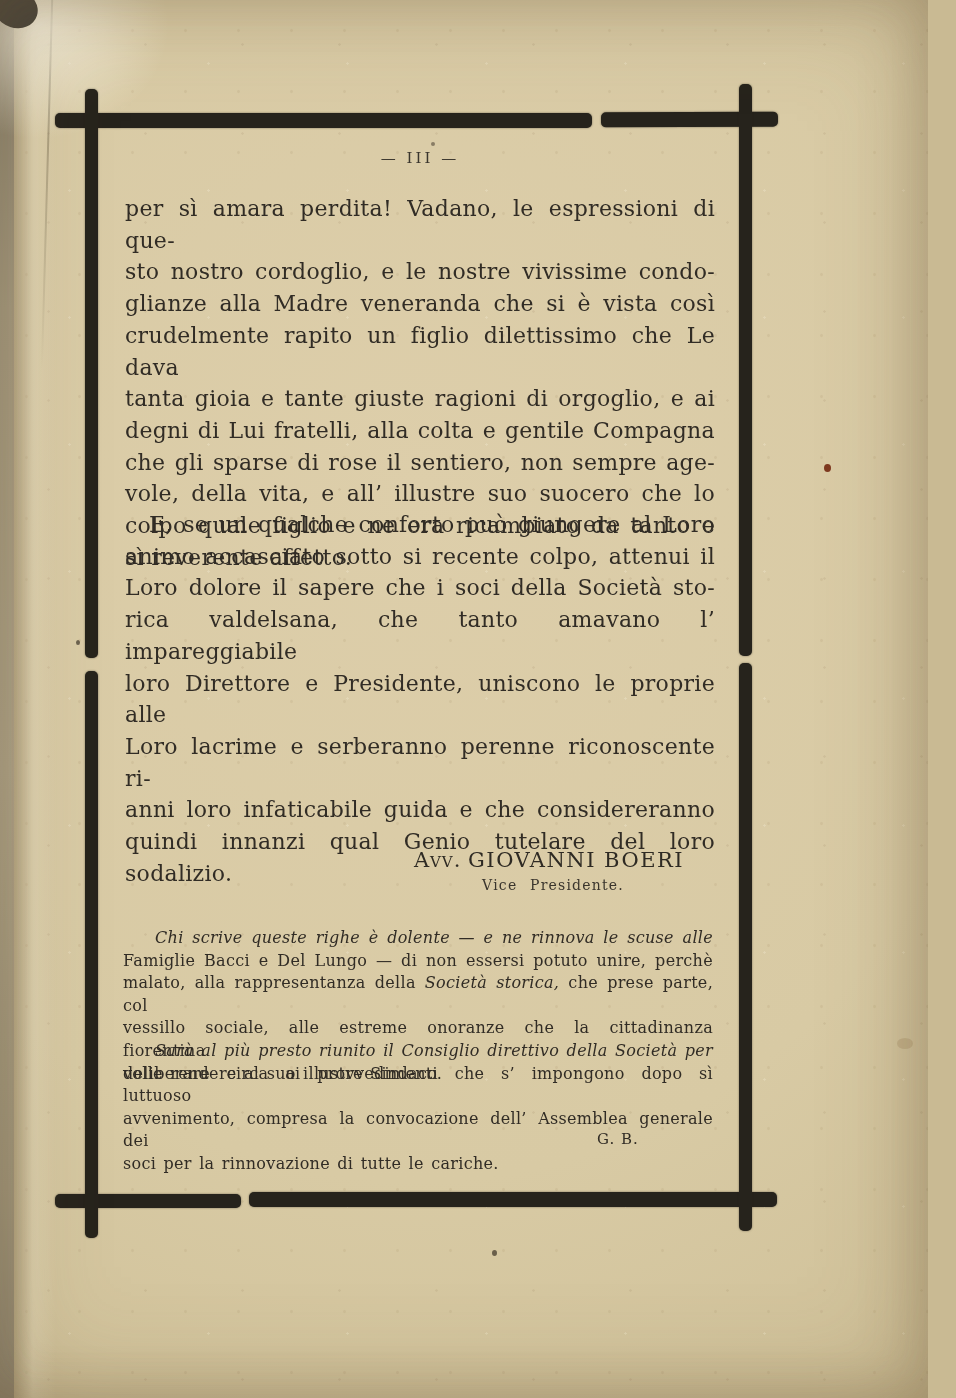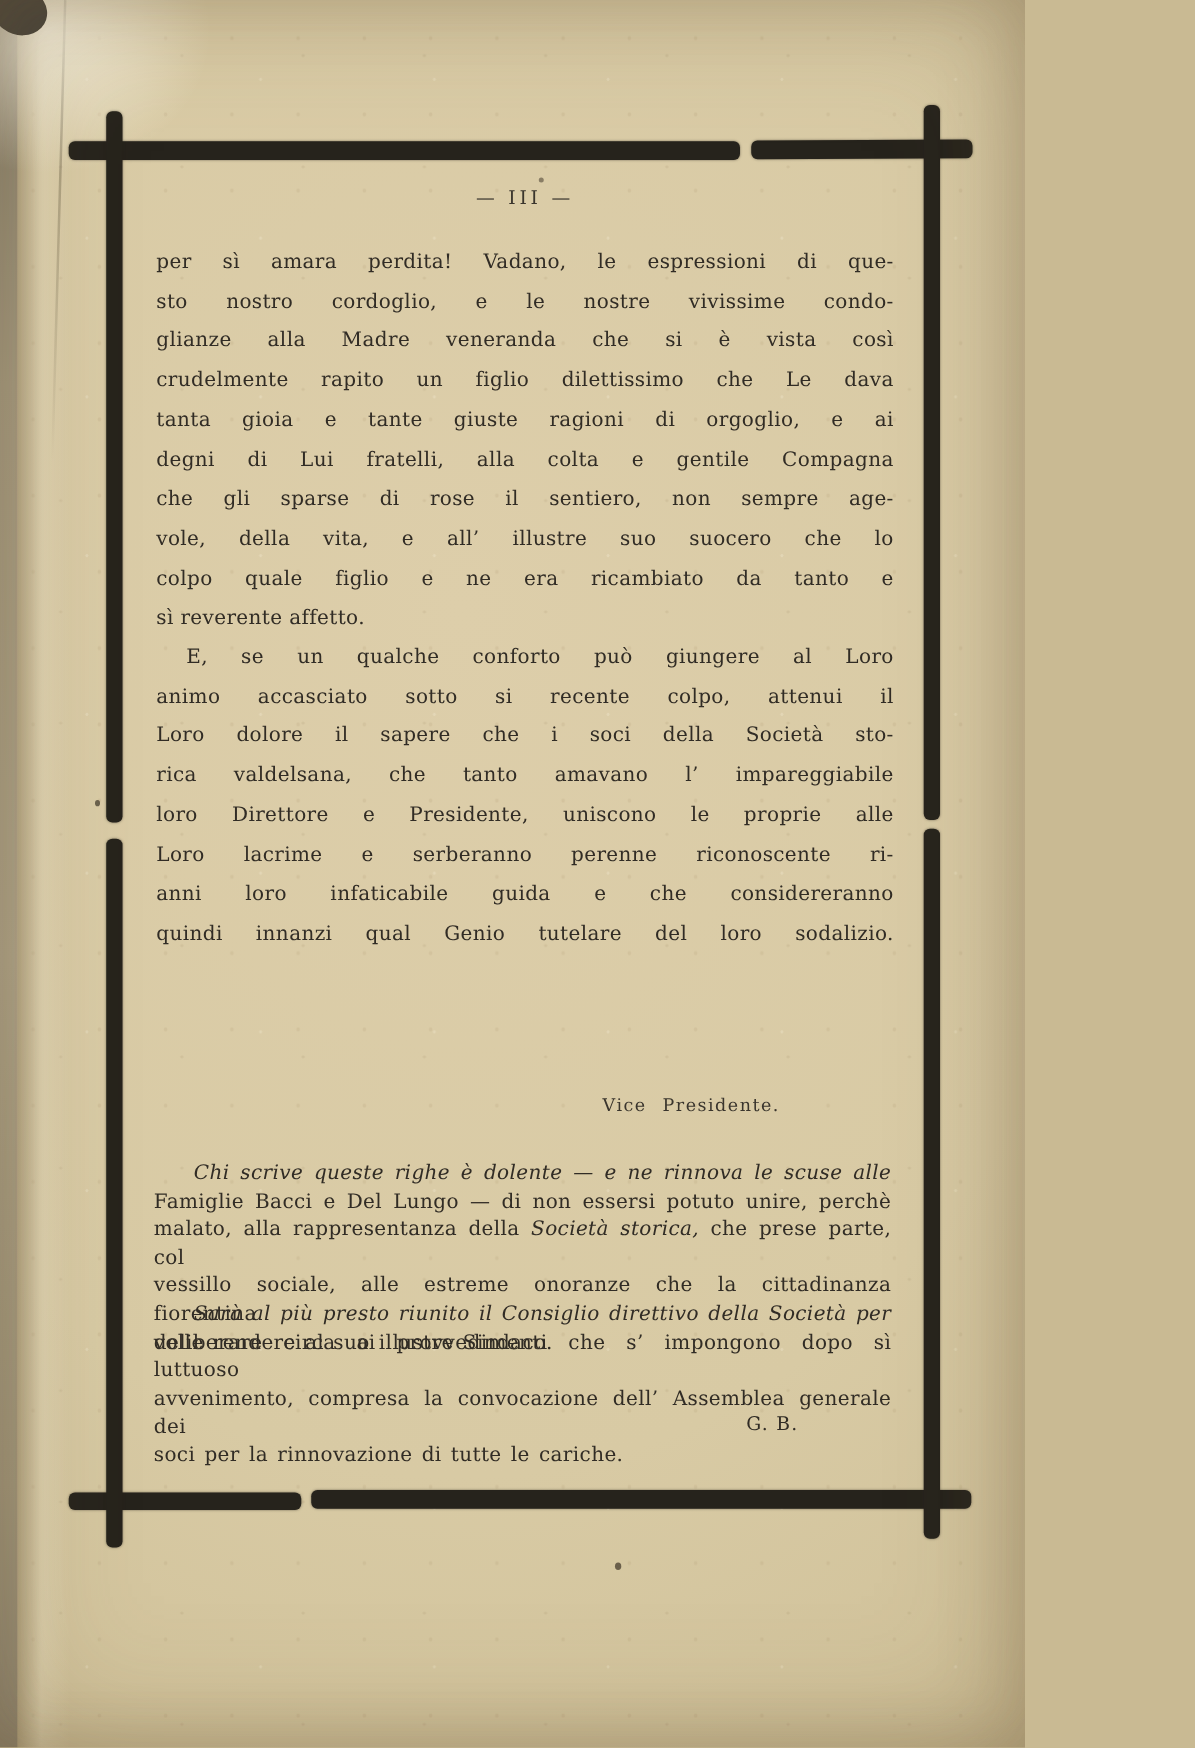--- a/index.html
+++ b/index.html
@@ -4,21 +4,21 @@
 <style>
   html, body { margin: 0; padding: 0; }
   body {
     width: 956px; height: 1398px;
     font-family: "DejaVu Serif", serif;
     background: #c9ba93;
     overflow: hidden;
   }
   .scan {
     position: relative;
-    width: 820px; height: 1398px;
+    width: 928px; height: 1398px;
     color: #312c25;
     background-image:
       radial-gradient(rgba(120,95,60,0.10) 1px, transparent 1.6px),
       radial-gradient(rgba(150,125,85,0.12) 1px, transparent 1.8px),
       radial-gradient(rgba(255,250,232,0.22) 1px, transparent 1.5px),
       radial-gradient(ellipse 120% 90% at 45% 35%, #ddceaa 0%, #d8caa4 55%, #cfc098 85%, #c6b68d 100%);
     background-size: 97px 89px, 53px 61px, 139px 127px, 100% 100%;
     overflow: hidden;
   }
   .scan::after {
@@ -58,21 +58,21 @@
   #left-bar-top      { left: 85px;  top: 89px;   width: 13px;  height: 569px; }
   #left-bar-bottom   { left: 85px;  top: 671px;  width: 13px;  height: 567px; }
   #right-bar-top     { left: 739px; top: 84px;   width: 13px;  height: 572px; }
   #right-bar-bottom  { left: 739px; top: 663px;  width: 13px;  height: 568px; }
   
   .page-number {
     position: absolute; left: 125px; top: 149px; width: 590px;
     text-align: center; font-size: 15px; letter-spacing: 3px;
     font-variant: small-caps; color: #3a352d;
   }
-  .body-text { position: absolute; left: 125px; width: 590px; font-size: 16px; line-height: 31.7px; letter-spacing: 0.3px; }
+  .body-text { position: absolute; left: 125px; width: 590px; font-size: 22px; line-height: 31.7px; letter-spacing: 0.3px; }
   #paragraph-1 { top: 193px; }
   #paragraph-2 { top: 509px; }
   .jline { text-align: justify; text-align-last: justify; white-space: normal; }
   .jline.ragged { text-align-last: left; }
   .jline.indent { text-indent: 24px; }
   .note-text .jline.indent { text-indent: 32px; font-style: italic; }
   .dateline {
     position: absolute; left: 199px; top: 802px;
     font-style: italic; font-size: 19px; letter-spacing: 0.3px;
   }
@@ -139,20 +139,24 @@
       <div class="jline">animo accasciato sotto si recente colpo, attenui il</div>
       <div class="jline">Loro dolore il sapere che i soci della Società sto-</div>
       <div class="jline">rica valdelsana, che tanto amavano l’ impareggiabile</div>
       <div class="jline">loro Direttore e Presidente, uniscono le proprie alle</div>
       <div class="jline">Loro lacrime e serberanno perenne riconoscente ri-</div>
       <div class="jline">anni loro infaticabile guida e che considereranno</div>
       <div class="jline">quindi innanzi qual Genio tutelare del loro sodalizio.</div>
     </div>
 
 
+  <div class="sig-line">
+    <span class="sig-prefix">Avv.</span>
+    <span class="sig-name">GIOVANNI BOERI</span>
+  </div>
   <div class="sig-title">Vice Presidente.</div>
 
   <div class="note-text" id="note-paragraph-1">
       <div class="jline indent">Chi scrive queste righe è dolente — e ne rinnova le scuse alle</div>
       <div class="jline">Famiglie Bacci e Del Lungo — di non essersi potuto unire, perchè</div>
       <div class="jline">malato, alla rappresentanza della <em>Società storica,</em> che prese parte, col</div>
       <div class="jline">vessillo sociale, alle estreme onoranze che la cittadinanza fiorentina</div>
       <div class="jline ragged">volle rendere al suo illustre Sindaco.</div>
     </div>
 

